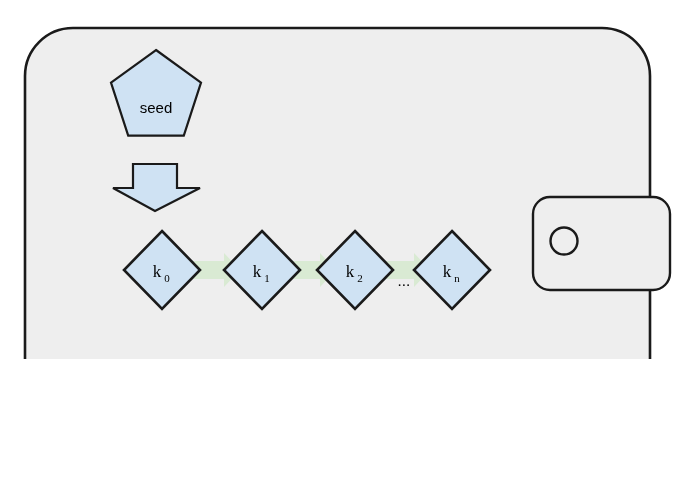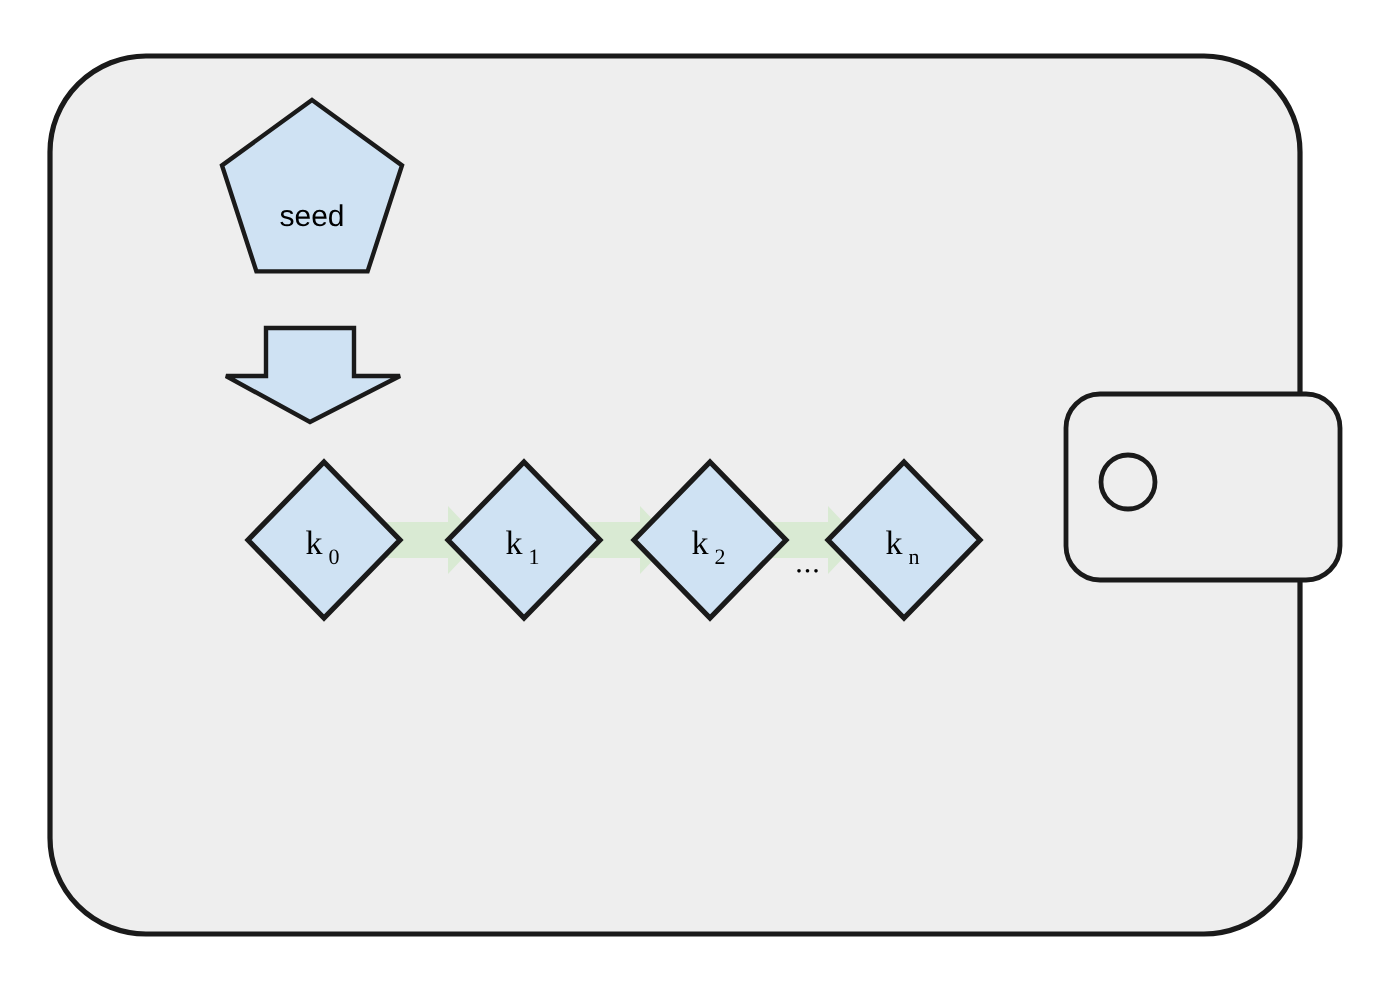--- a/index.html
+++ b/index.html
@@ -8,21 +8,21 @@
     background: #ffffff;
   }
   body {
     width: 690px;
     height: 495px;
     font-family: "Liberation Sans", sans-serif;
   }
   #canvas-root {
     position: relative;
     width: 690px;
-    height: 495px;
+    height: 359px;
     overflow: hidden;
     background: #ffffff;
   }
   svg#diagram-svg {
     display: block;
     width: 690px;
     height: 495px;
   }
   .shape-fill-blue { fill: #cfe2f3; }
   .shape-fill-grey { fill: #eeeeee; }

